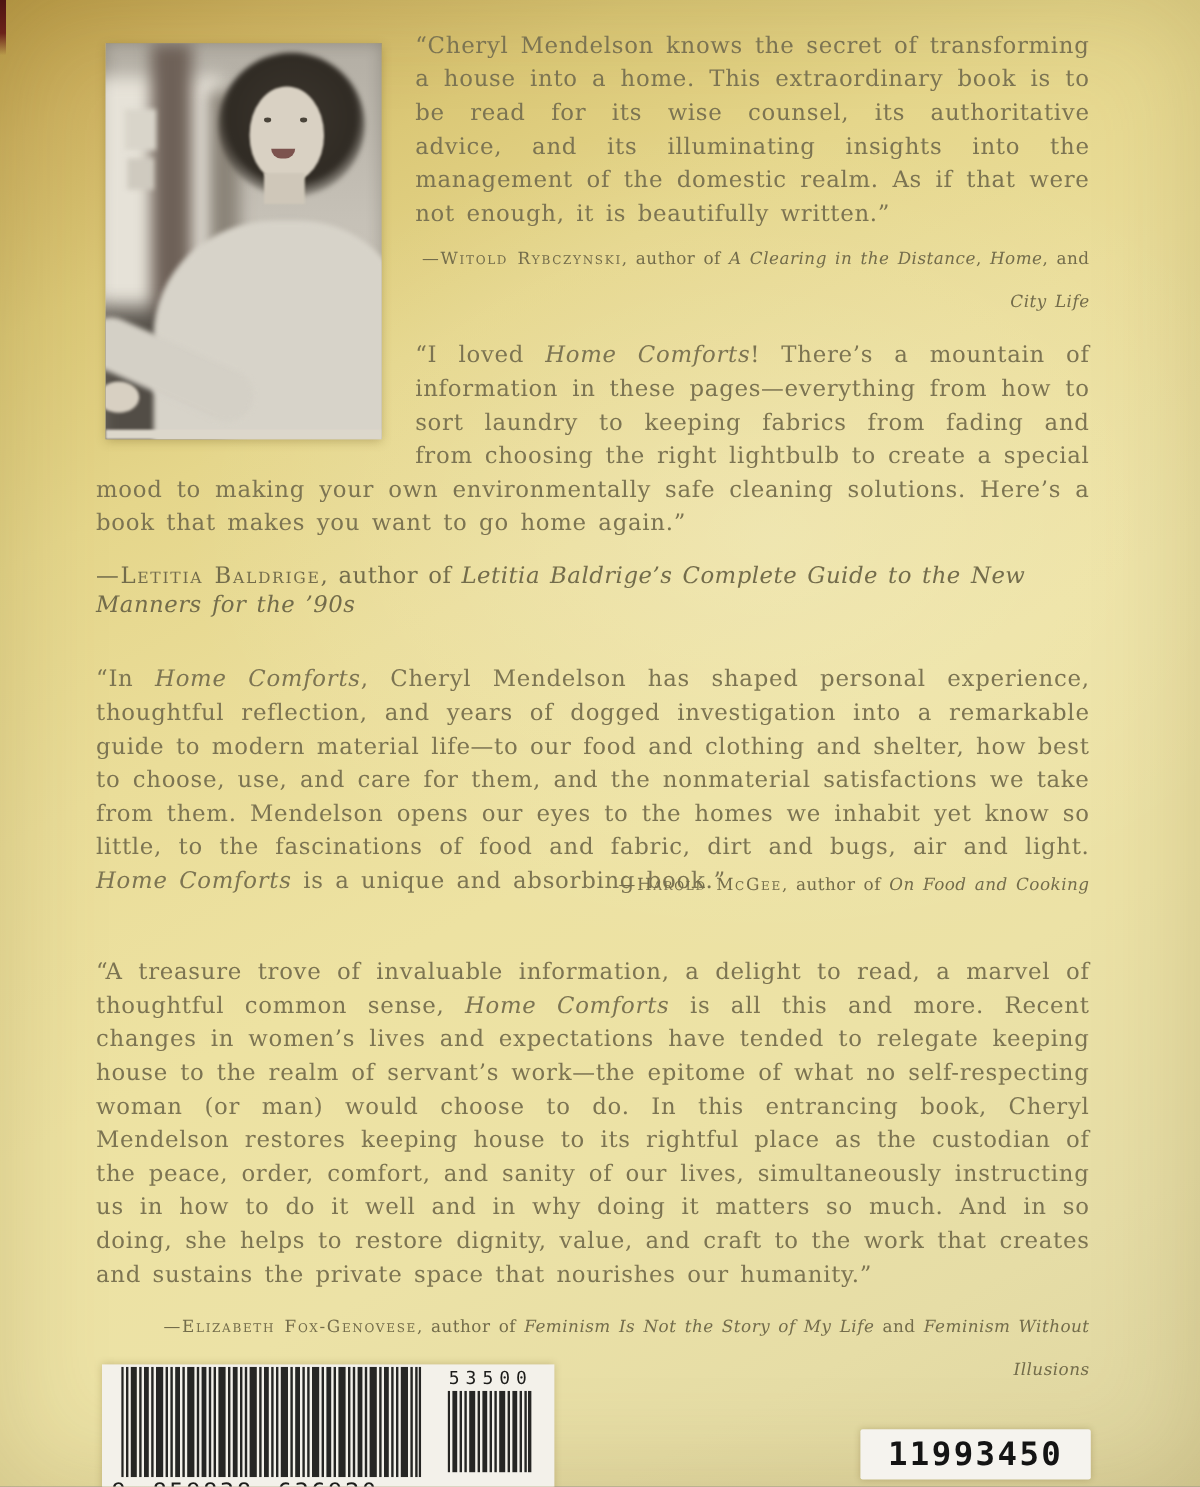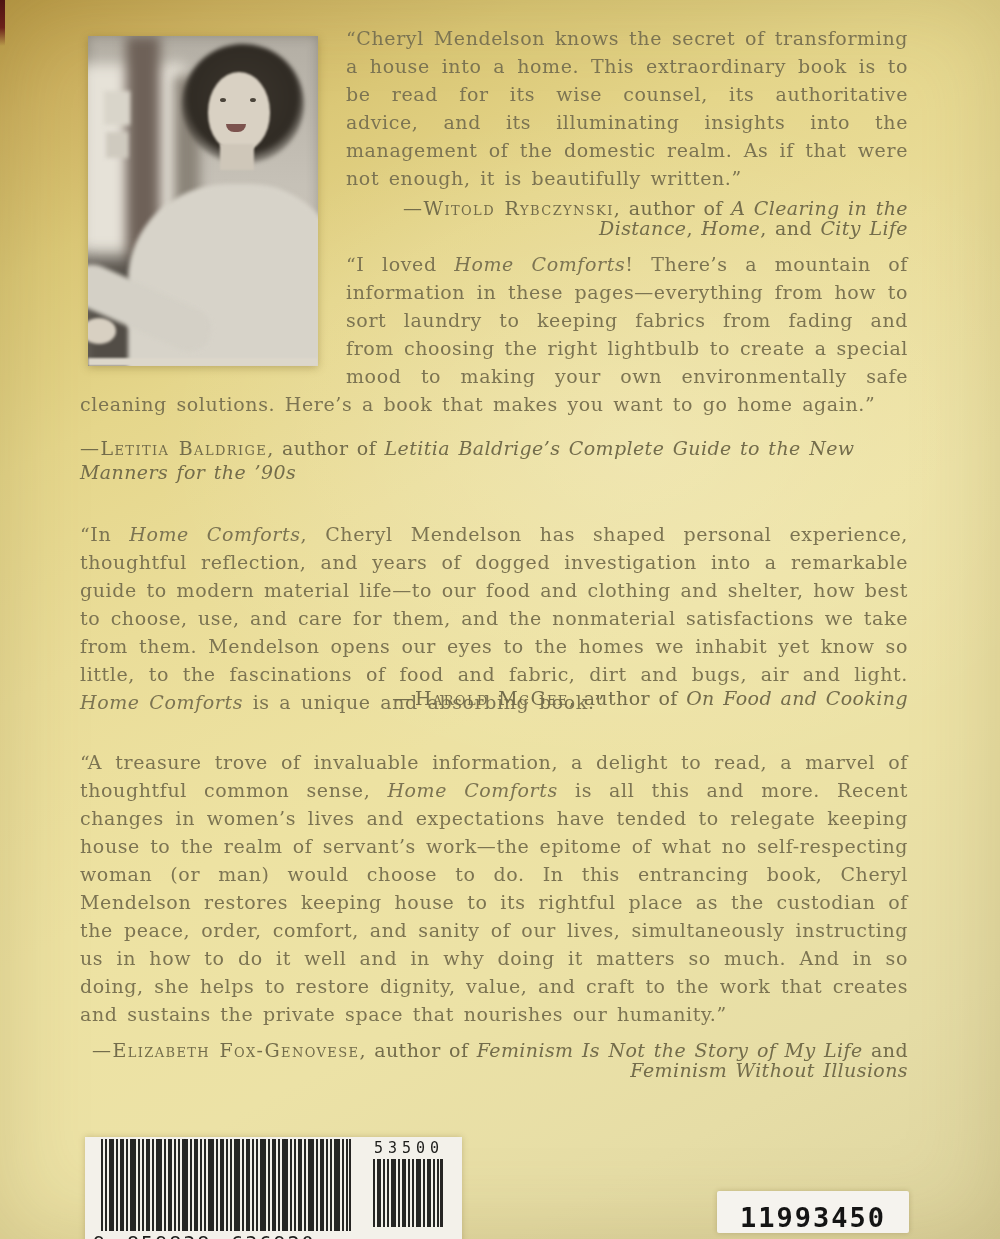--- a/index.html
+++ b/index.html
@@ -25,21 +25,21 @@
     color:#7b7350;
   }
   p{margin:0;}
   .blurb{
     font-size:19px;line-height:28px;
     letter-spacing:0.6px;word-spacing:3px;
     text-align:justify;
     color:#7c7452;
   }
   .attr{
-    font-size:19px;line-height:20px;
+    font-size:14px;line-height:36px;
     letter-spacing:0.4px;word-spacing:2px;
     color:#736c4b;
   }
   .attr.right{text-align:right;}
   .attr1{margin-top:6px;margin-bottom:12px;}
   .attr2{font-size:19px;line-height:24px;margin-top:18px;margin-bottom:36px;}
   .blurb3{}
   .attr3{margin-top:-28px;margin-bottom:40px;}
   .blurb4{}
   .attr4{margin-top:12px;}
@@ -92,21 +92,21 @@
   .isbn-line{
     position:absolute;left:0;bottom:4px;width:100%;
     text-align:left;padding-right:13px;box-sizing:border-box;
     font-size:21px;letter-spacing:3.5px;color:#2e2e2c;
   }
   
   .sticker{
     position:absolute;left:717px;top:1191px;width:192px;height:42px;
     background:#f5f3ee;border-radius:2px;
     box-shadow:0 0 5px rgba(90,70,20,0.25);
-    display:flex;align-items:flex-end;justify-content:center;
+    display:flex;align-items:center;justify-content:center;
     font-family:"DejaVu Sans Mono", monospace;font-weight:bold;
     font-size:27px;letter-spacing:2px;color:#141414;
   }
   svg rect{fill:#262624;}
 </style>
 </head>
 <body>
 
 <div class="page">
   <div class="edge-sliver"></div>

